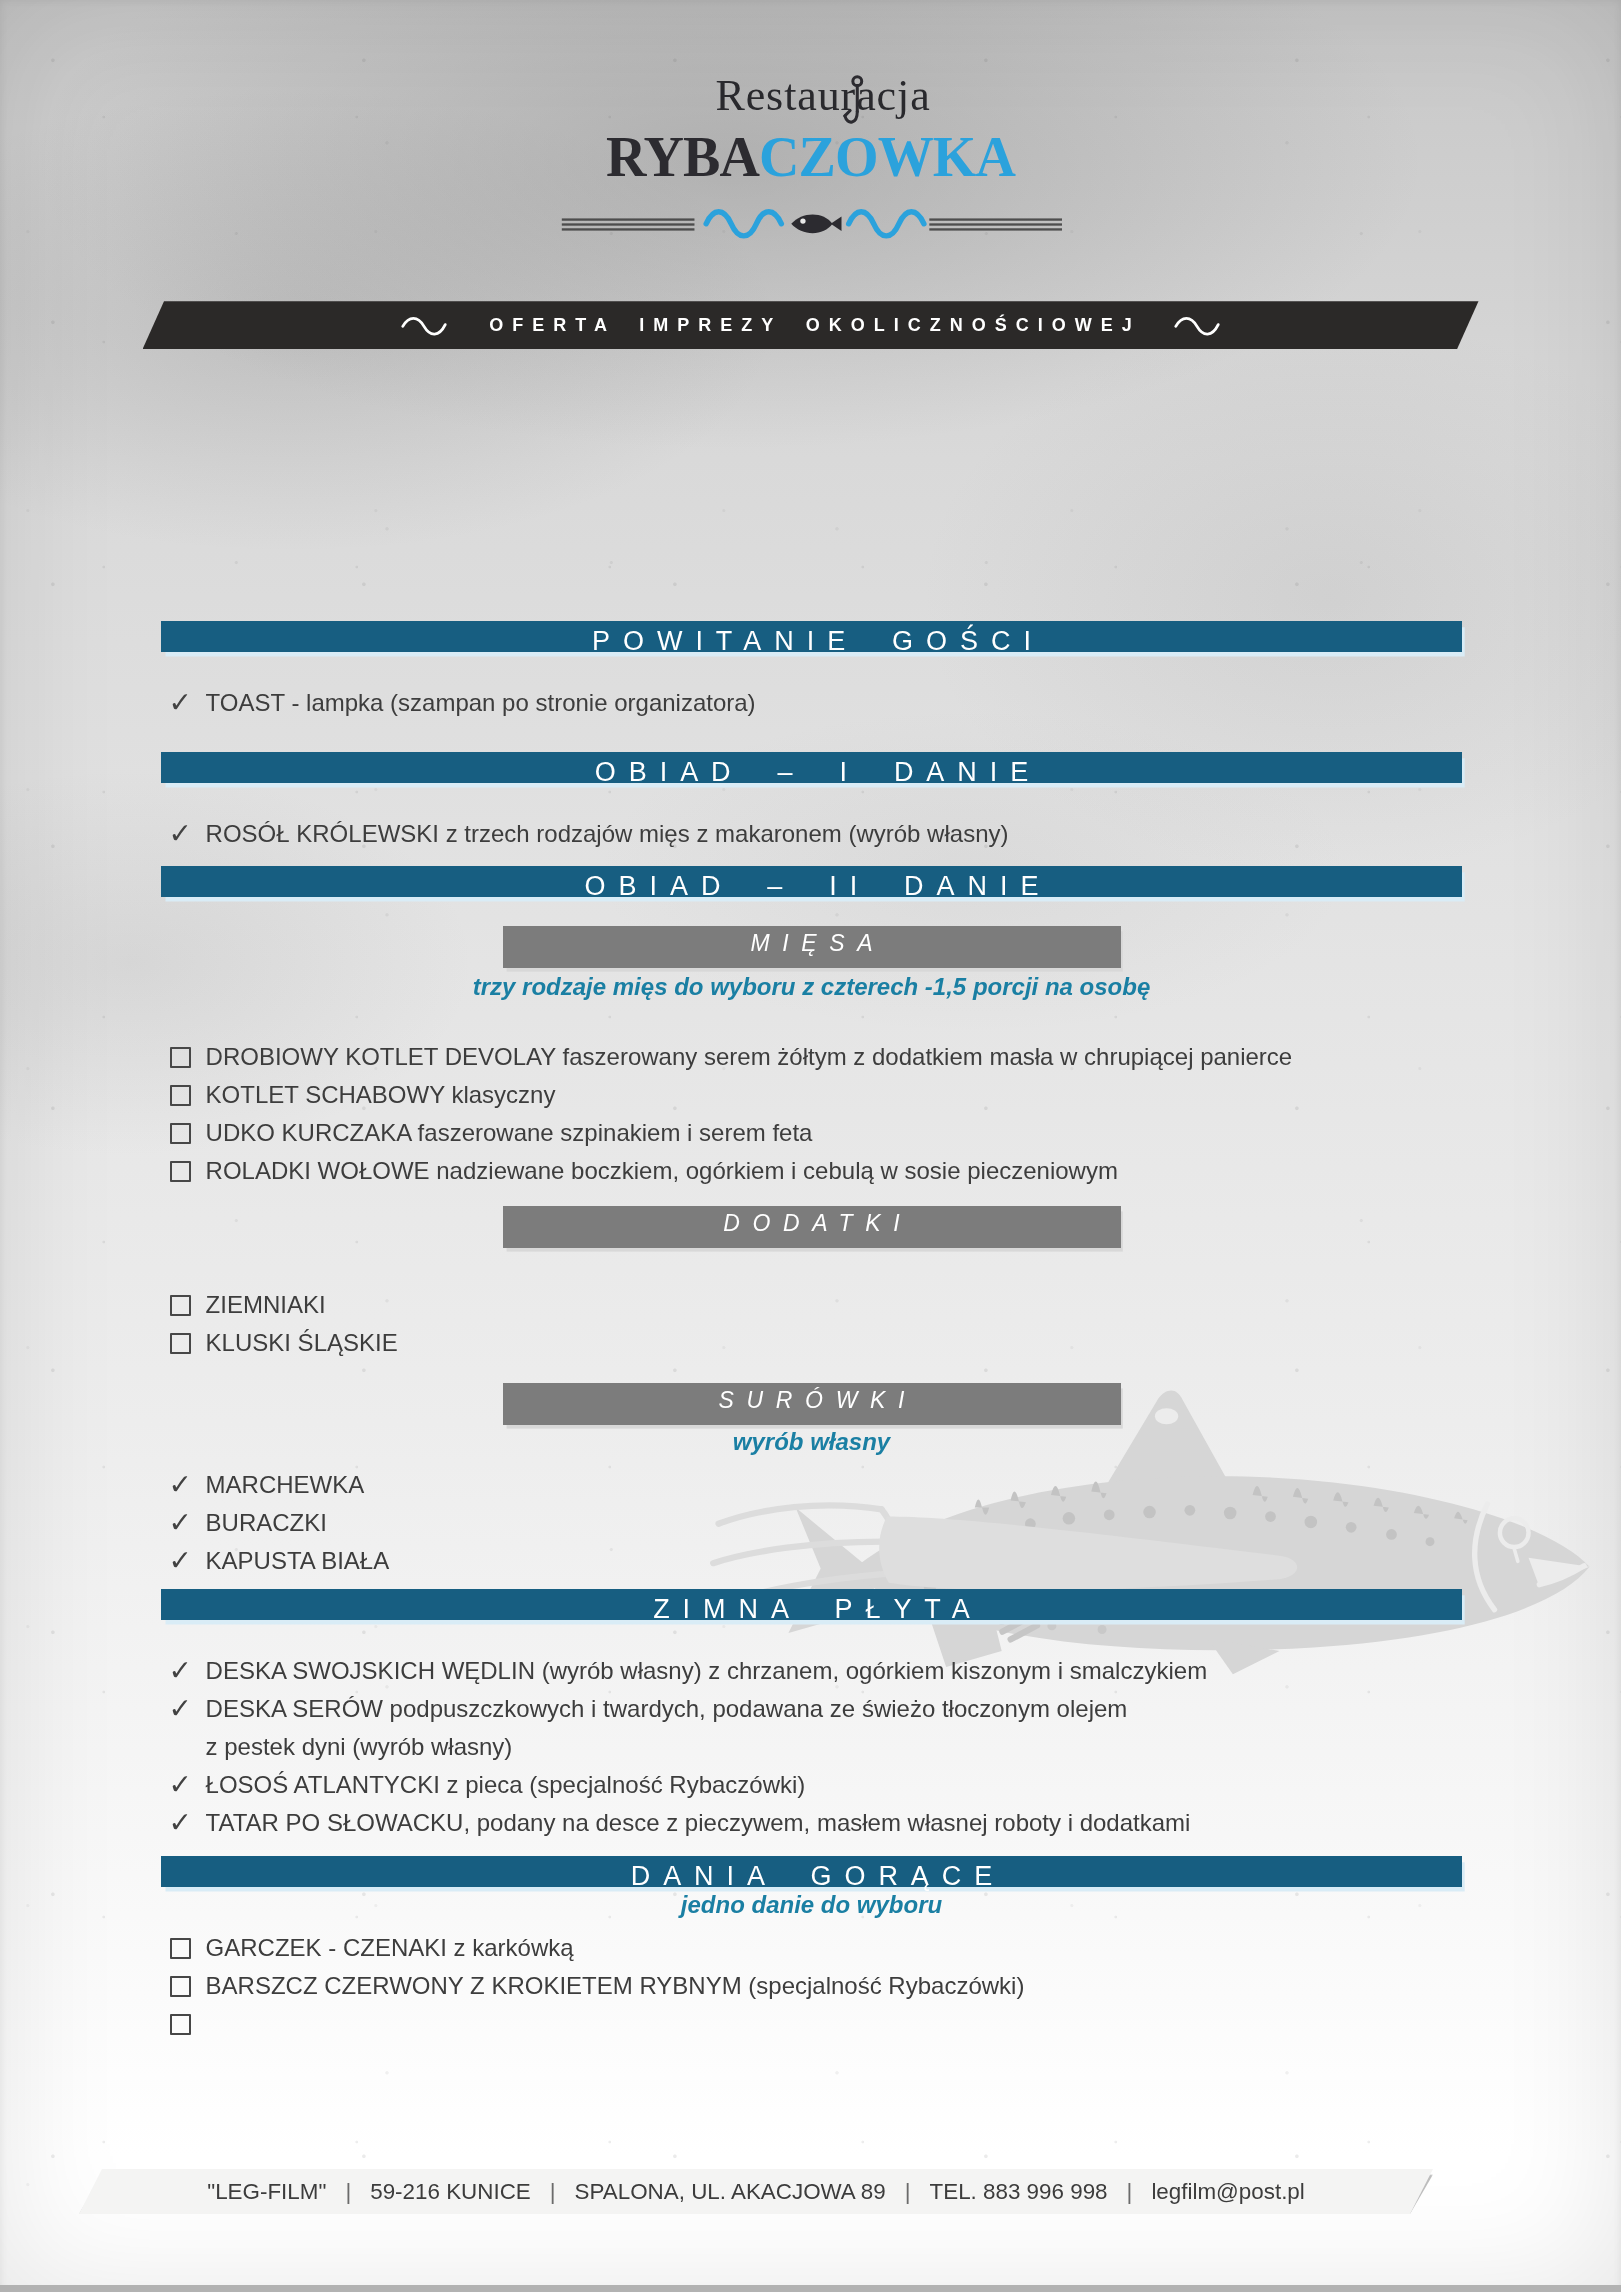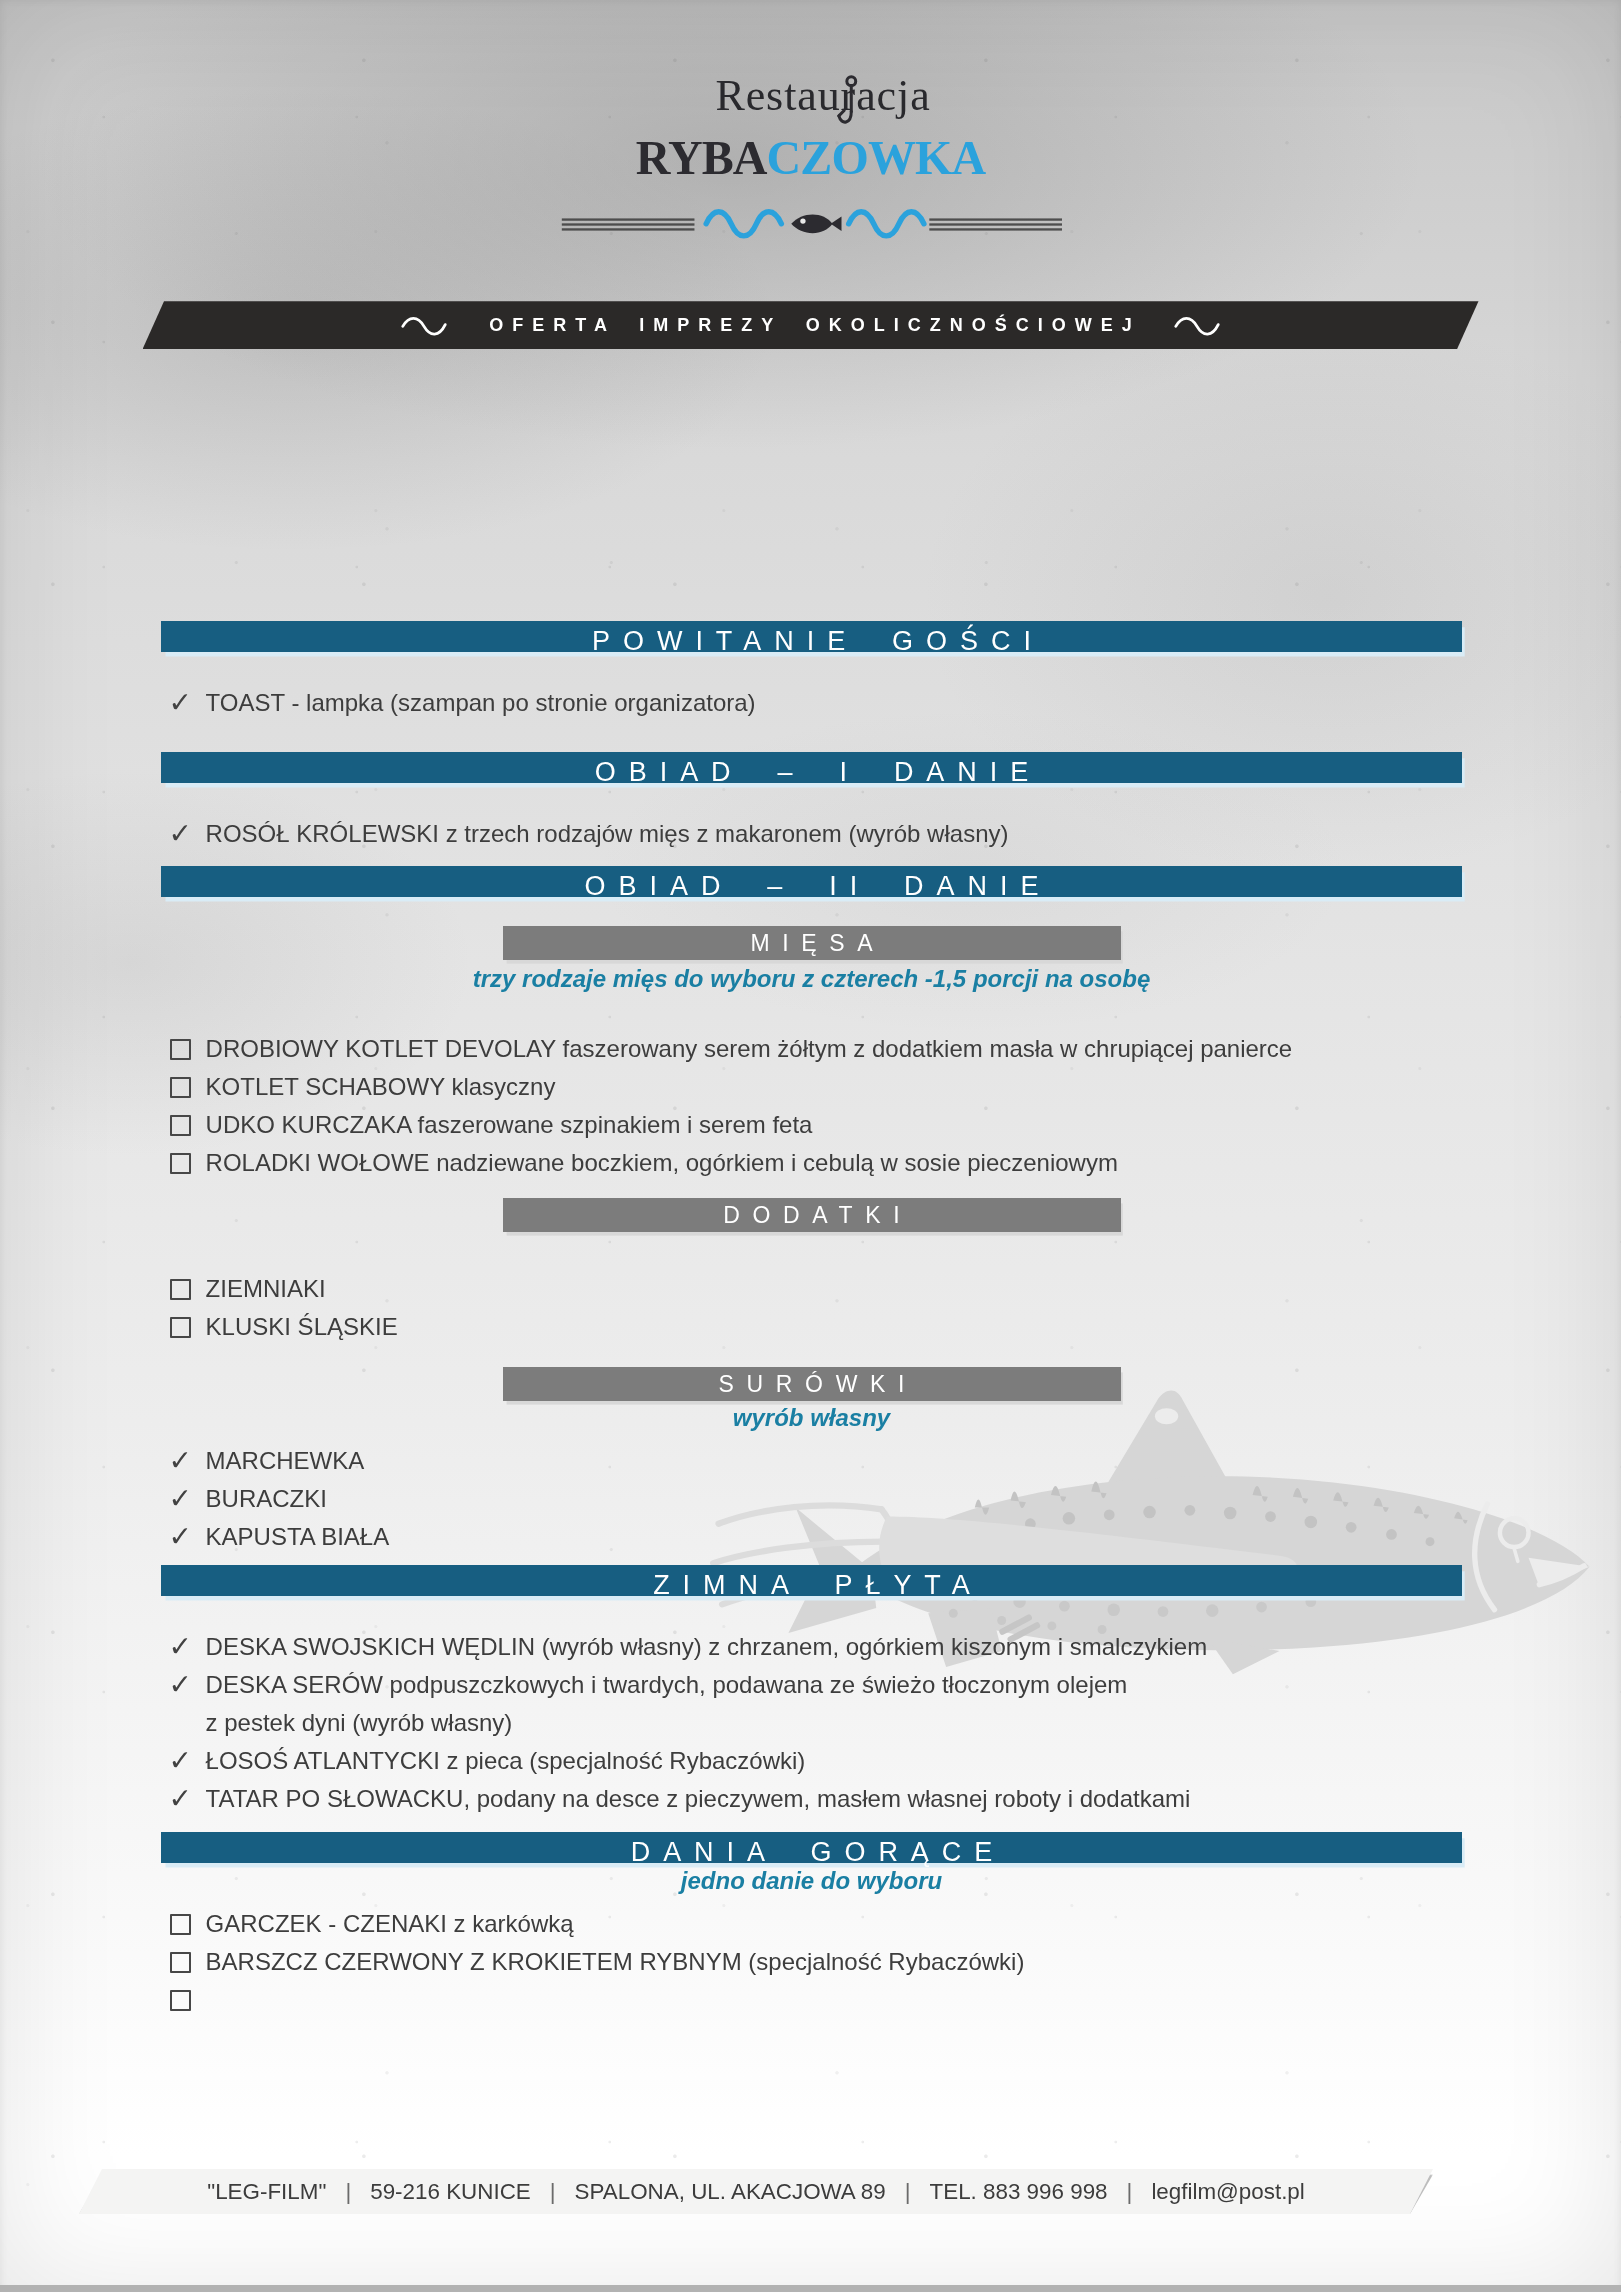--- a/index.html
+++ b/index.html
@@ -34,21 +34,21 @@
 
   
   .logo-block{padding-top:72px;text-align:center;}
   .logo-sub{
     font-family:"Liberation Serif","DejaVu Serif",serif;
     font-size:44px;line-height:47px;color:#29292d;letter-spacing:0.9px;
     transform:translateX(12.5px);
   }
   .logo-name{
     font-family:"Liberation Serif","DejaVu Serif",serif;
-    font-weight:bold;font-size:48px;line-height:77px;letter-spacing:-0.9px;
+    font-weight:bold;font-size:56px;line-height:77px;letter-spacing:-0.9px;
     white-space:nowrap;
   }
   .logo-name .dark{color:var(--logo-dark,#2c2b30);}
   .logo-name .blue{color:var(--logo-blue,#2ba2dc);}
   .logo-o{position:relative;display:inline-block;}
   .o-hook{position:absolute;left:50%;top:-45px;transform:translateX(-46%);}
   .logo-divider{margin:7.2px auto 0;width:502px;height:38px;}
 
   
   .banner{
@@ -74,24 +74,25 @@
   .ms[data-idx="6"]{margin-top:9px}
   .ms[data-idx="7"]{margin-top:14.3px}
 
   .bar{color:#fff;text-align:center;white-space:nowrap;}
   .bar-major{
     height:31px;line-height:41px;background:var(--teal,#175e81);
     font-size:27px;letter-spacing:.48em;word-spacing:.5em;text-indent:.48em;
     box-shadow:3.6px 5.4px 0 -0.9px #d9ecf6;
   }
   .bar-minor{
-    width:618px;margin:0 auto;height:34px;line-height:34px;
+    width:618px;margin:0 auto;height:42px;line-height:34px;
     background:var(--gray,#7c7c7c);
     font-size:23px;letter-spacing:.55em;word-spacing:.5em;text-indent:.55em;
     box-shadow:2.7px 4.5px 0 -0.9px #d8d8d8;
+    font-style:italic;
   }
   .subtitle{
     margin-top:5.4px;text-align:center;
     font-style:italic;font-weight:bold;font-size:24px;line-height:27px;
     color:var(--accent,#1a7fa3);
   }
   .ms[data-idx="5"] .subtitle{margin-top:3.6px}
   .ms[data-idx="7"] .subtitle{margin-top:3.6px}
 
   .items{margin:0;padding:0;list-style:none;}

